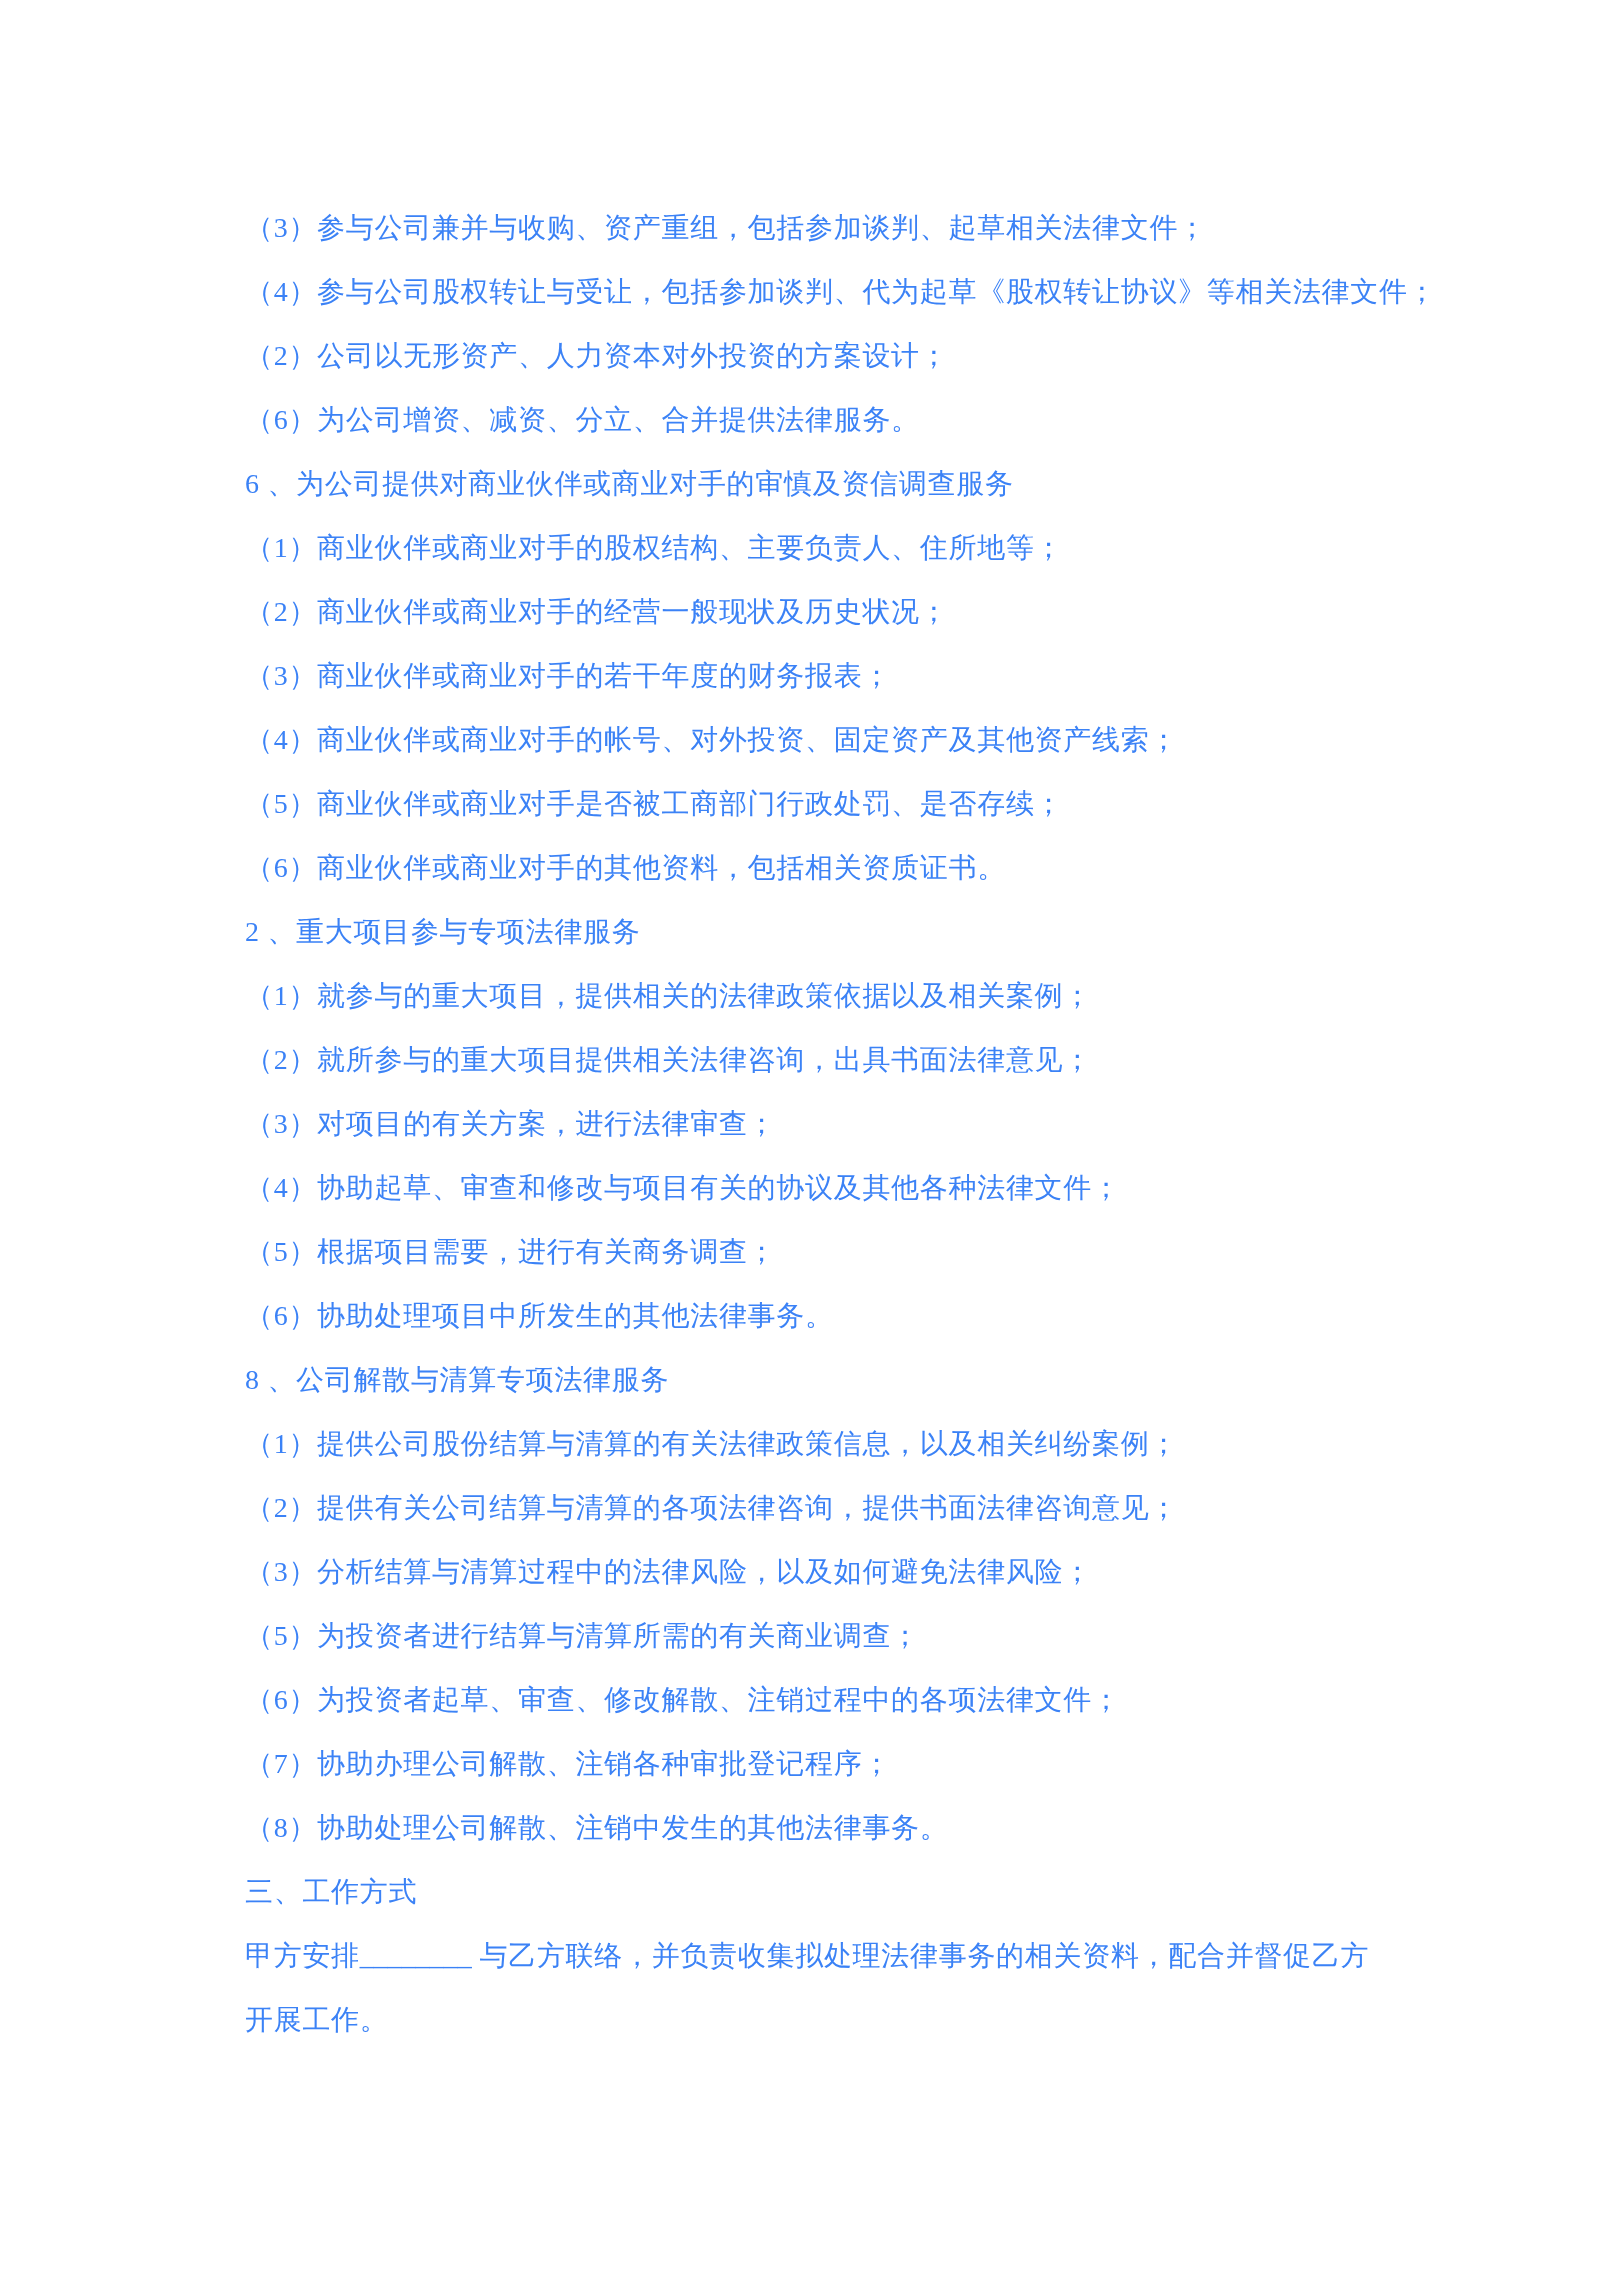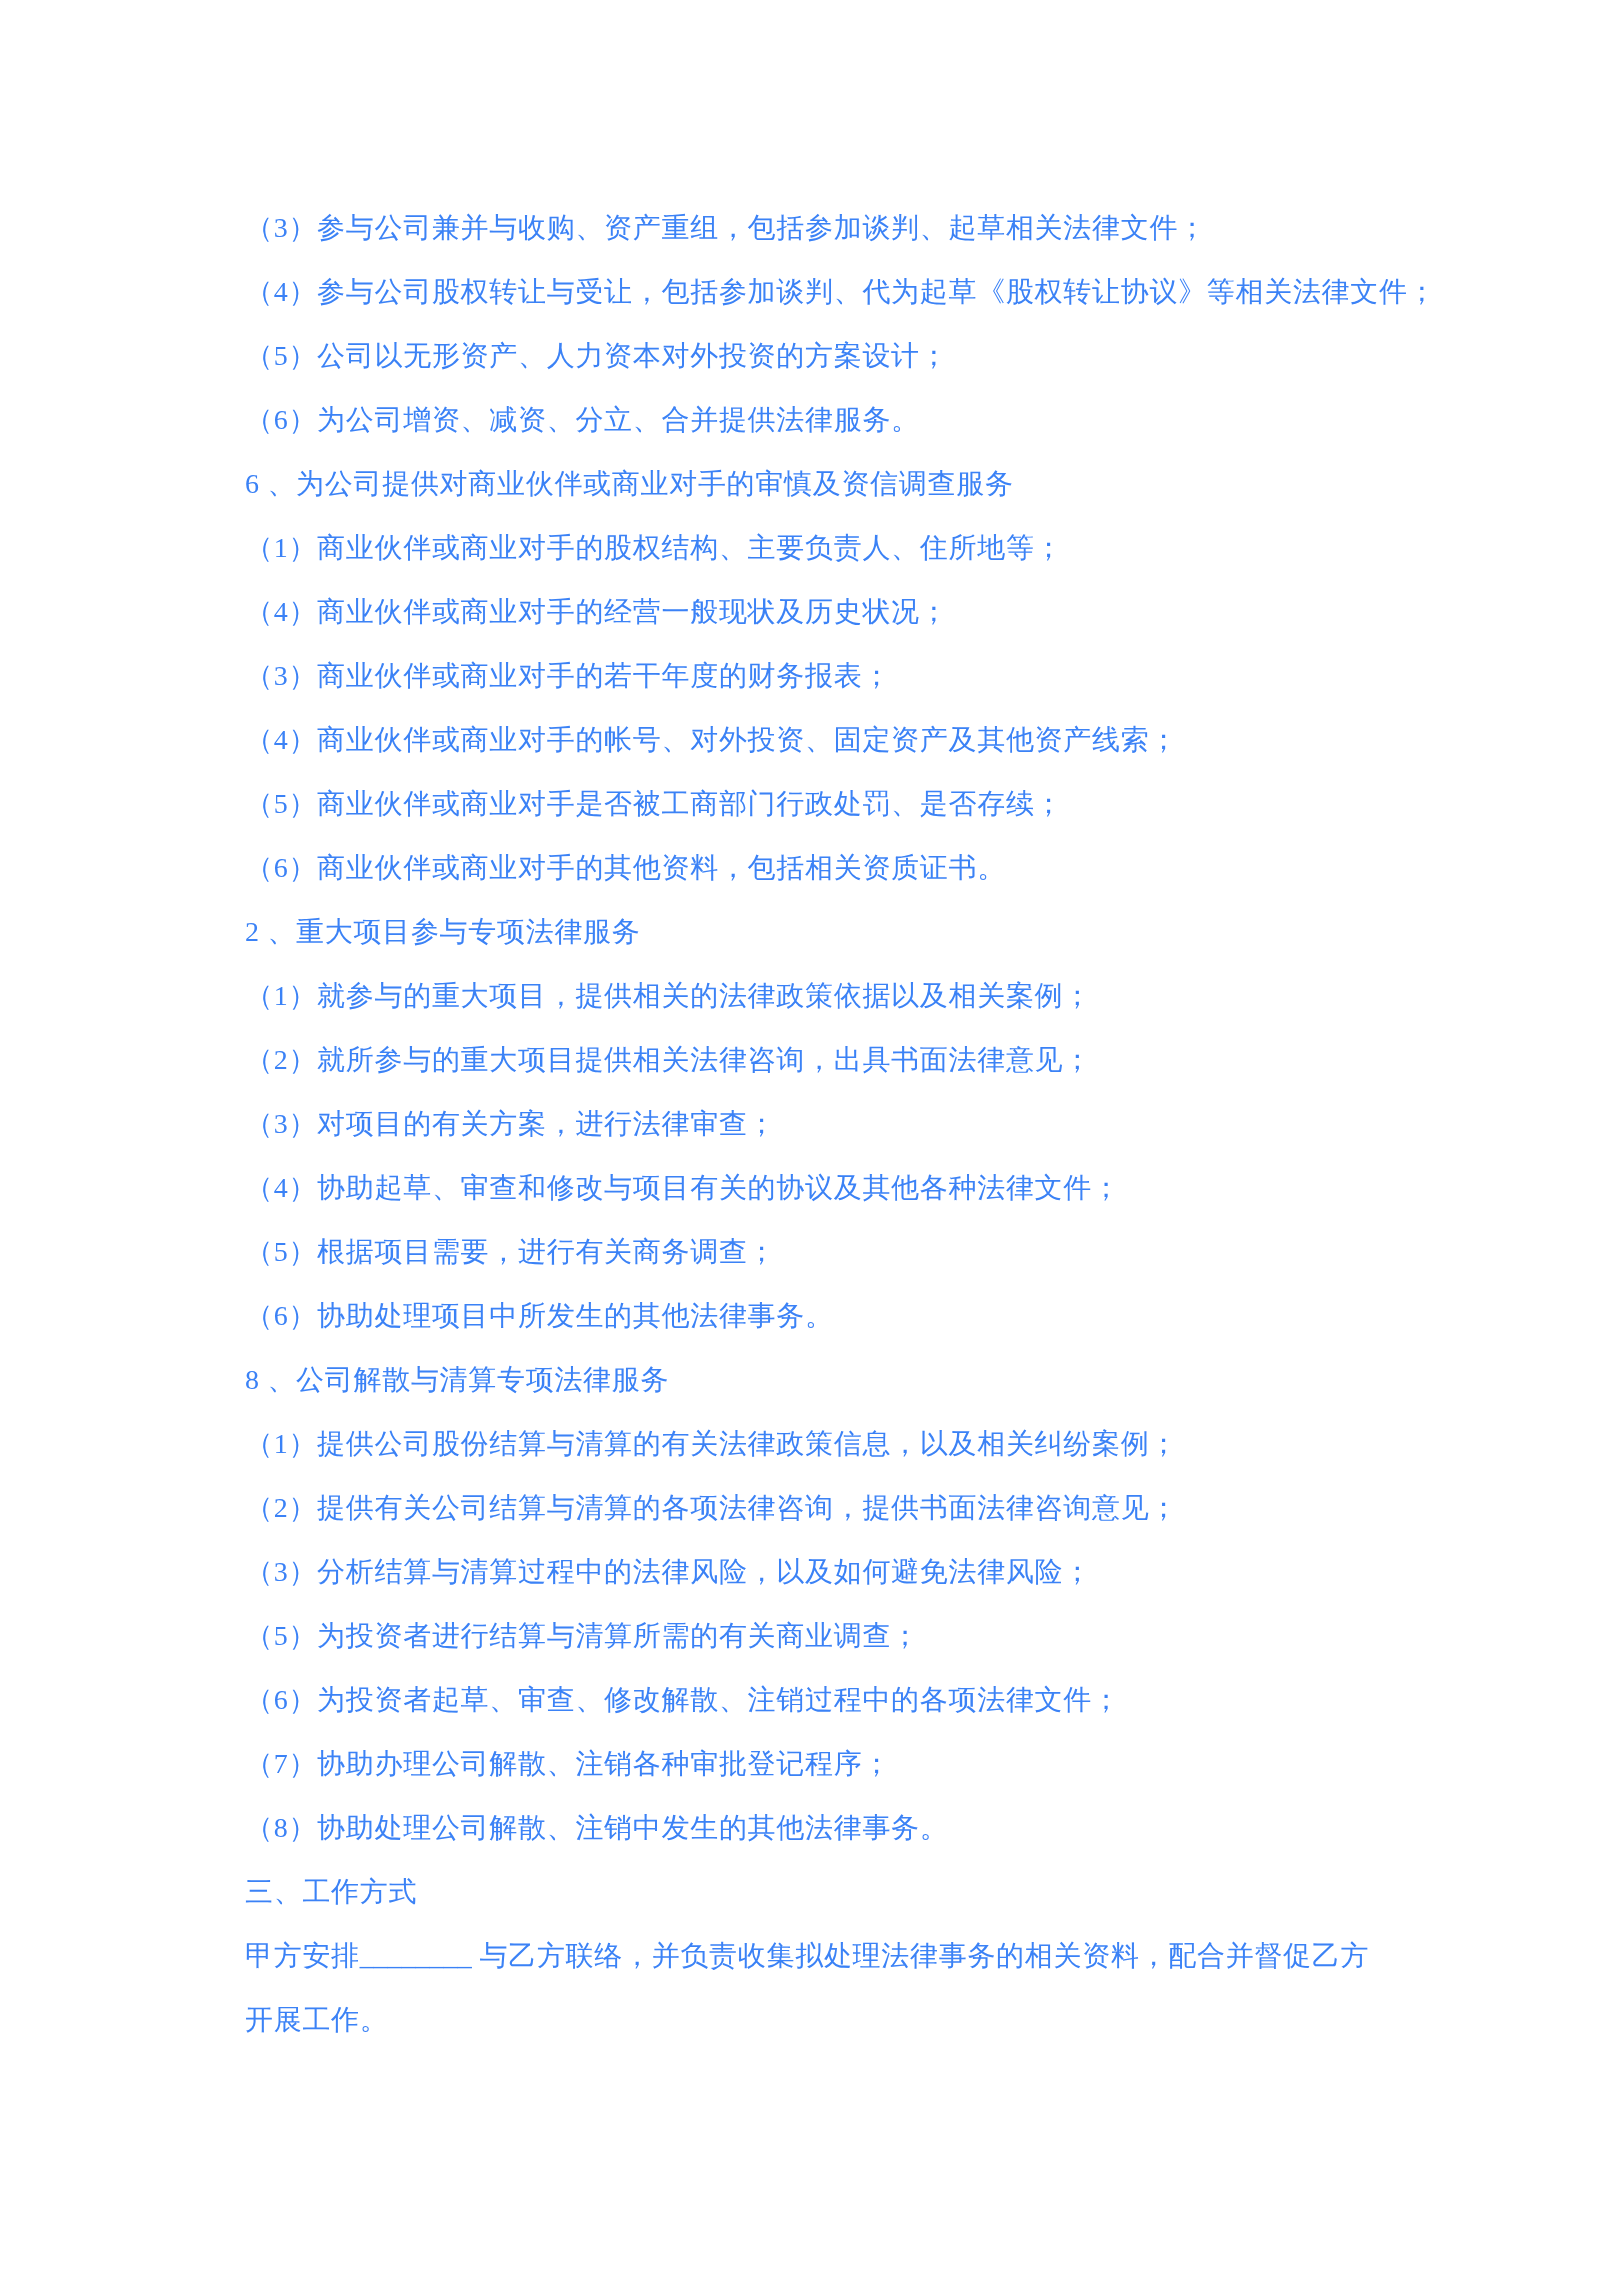--- a/index.html
+++ b/index.html
@@ -30,25 +30,25 @@
     display:inline-block;
     text-align:center;
   }
 </style>
 </head>
 <body>
 
 <div class="doc-page">
   <div class="doc-line">（3）参与公司兼并与收购、资产重组，包括参加谈判、起草相关法律文件；</div>
   <div class="doc-line">（4）参与公司股权转让与受让，包括参加谈判、代为起草《股权转让协议》等相关法律文件；</div>
-  <div class="doc-line">（5）公司以无形资产、人力资本对外投资的方案设计；</div>
+  <div class="doc-line">（2）公司以无形资产、人力资本对外投资的方案设计；</div>
   <div class="doc-line">（6）为公司增资、减资、分立、合并提供法律服务。</div>
   <div class="doc-line">6 、为公司提供对商业伙伴或商业对手的审慎及资信调查服务</div>
   <div class="doc-line">（1）商业伙伴或商业对手的股权结构、主要负责人、住所地等；</div>
-  <div class="doc-line">（4）商业伙伴或商业对手的经营一般现状及历史状况；</div>
+  <div class="doc-line">（2）商业伙伴或商业对手的经营一般现状及历史状况；</div>
   <div class="doc-line">（3）商业伙伴或商业对手的若干年度的财务报表；</div>
   <div class="doc-line">（4）商业伙伴或商业对手的帐号、对外投资、固定资产及其他资产线索；</div>
   <div class="doc-line">（5）商业伙伴或商业对手是否被工商部门行政处罚、是否存续；</div>
   <div class="doc-line">（6）商业伙伴或商业对手的其他资料，包括相关资质证书。</div>
   <div class="doc-line">2 、重大项目参与专项法律服务</div>
   <div class="doc-line">（1）就参与的重大项目，提供相关的法律政策依据以及相关案例；</div>
   <div class="doc-line">（2）就所参与的重大项目提供相关法律咨询，出具书面法律意见；</div>
   <div class="doc-line">（3）对项目的有关方案，进行法律审查；</div>
   <div class="doc-line">（4）协助起草、审查和修改与项目有关的协议及其他各种法律文件；</div>
   <div class="doc-line">（5）根据项目需要，进行有关商务调查；</div>

